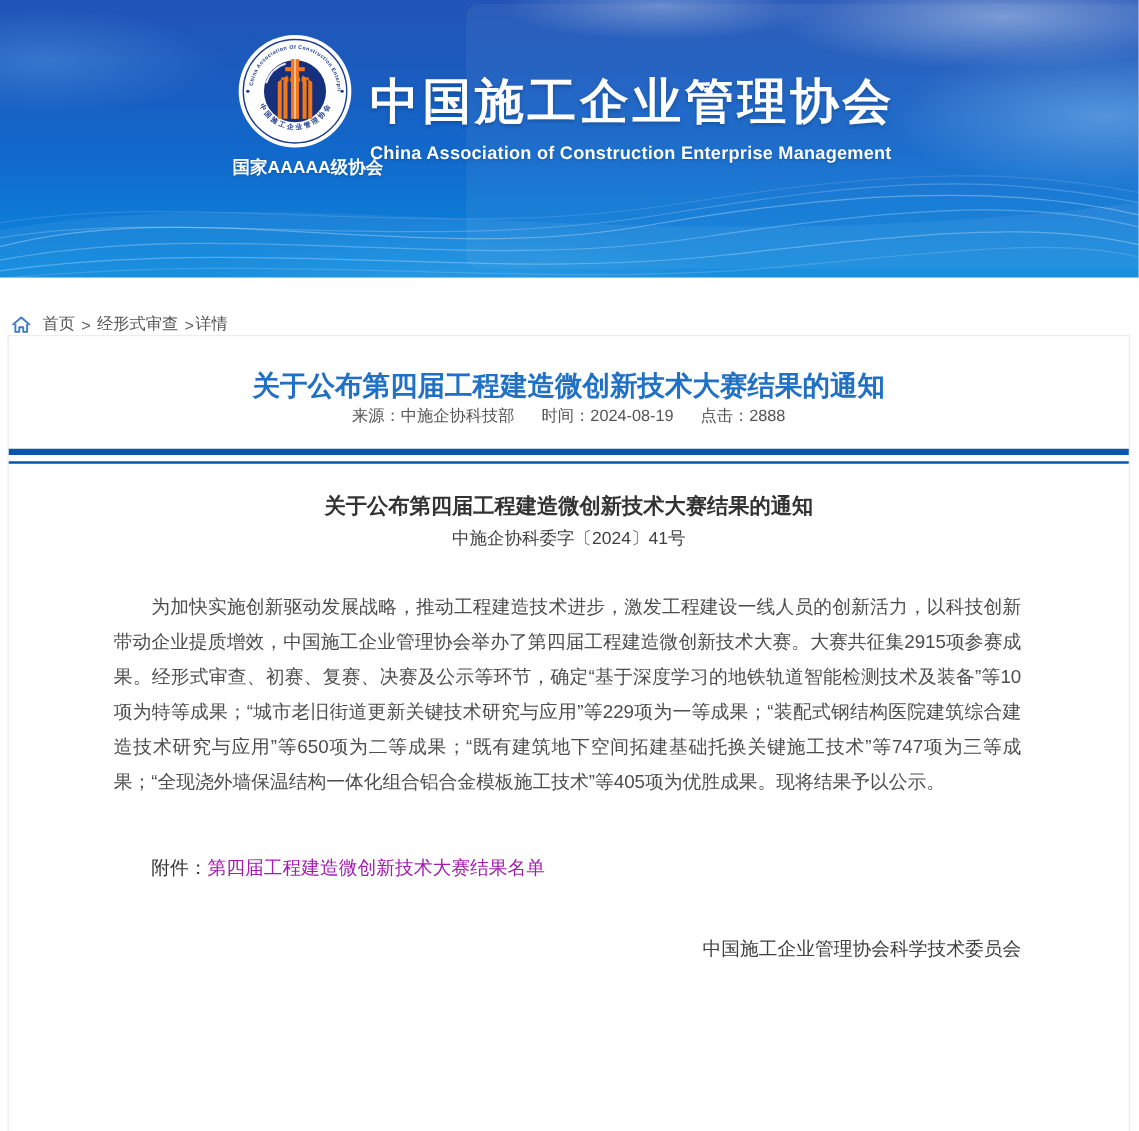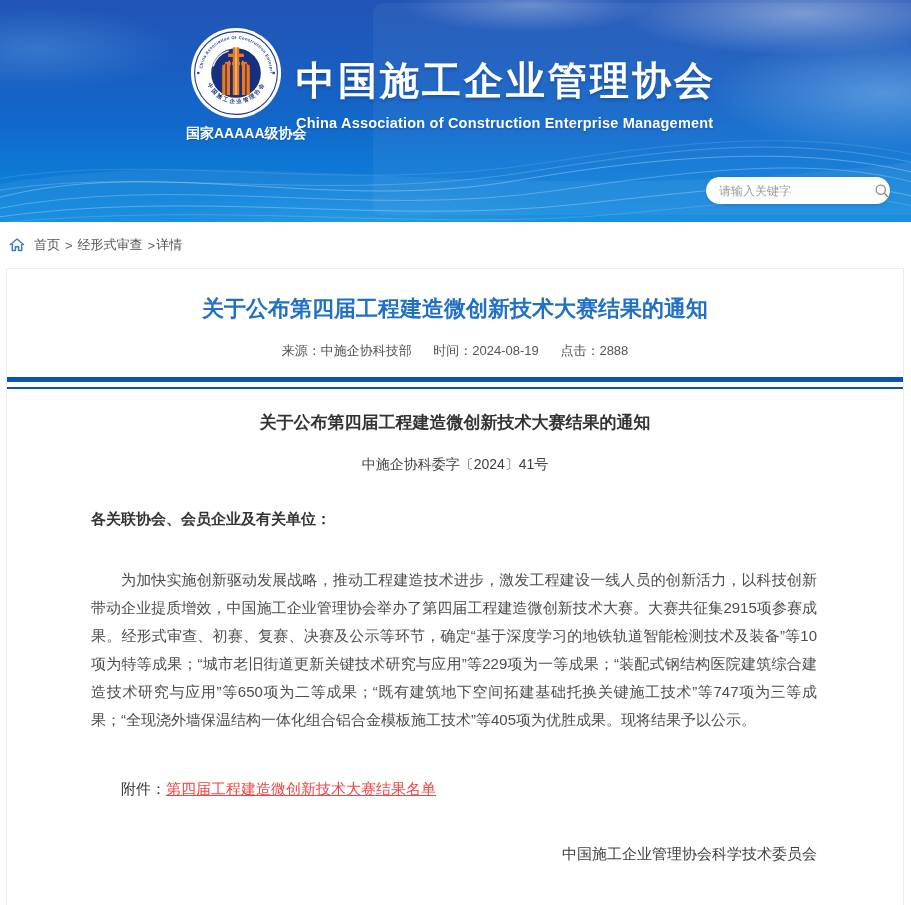--- a/index.html
+++ b/index.html
@@ -42,54 +42,54 @@
   }
   .search-bar input {
     flex:1; border:none; outline:none; font-size:12px; color:#333;
     background:transparent; font-family:inherit;
   }
   .search-bar input::placeholder { color:#9a9a9a; }
   .search-icon { width:16px; height:16px; flex:0 0 auto; cursor:pointer; }
 
   
   .breadcrumb {
-    height:46px; display:flex; align-items:center; padding-left:9px;
+    height:46px; display:flex; align-items:flex-end; padding-left:9px;
     font-size:13px; color:#555; background:#fff;
   }
   .home-icon { width:16px; height:16px; margin-right:9px; }
   .breadcrumb a { color:#555; text-decoration:none; cursor:pointer; }
   .crumb-sep { margin:0 5px; color:#666; }
   .crumb-sep.tight { margin-right:1px; }
 
   
   .content-box {
     margin:0 6px; width:898px; height:680px; background:#fff;
     border:1px solid #ececec; border-bottom:none;
   }
   .article-title {
     padding-top:25px; text-align:center; font-size:22px; line-height:30px;
     font-weight:bold; color:#2070c5;
   }
   .article-meta {
-    margin-top:18px; text-align:center; font-size:13px; line-height:18px; color:#555;
+    text-align:center; font-size:13px; line-height:18px; color:#555;
   }
   .article-meta .meta-item { margin:0 9px; }
   .rule-thick { margin-top:17px; height:5px; background:#0a56ad; }
   .rule-thin  { margin-top:5px;  height:2px; background:#0a56ad; }
 
   .doc-title  { margin-top:22px; text-align:center; font-size:17px; line-height:24px;
                 font-weight:bold; color:#333; }
-  .doc-number { margin-top:20px; text-align:center; font-size:14px; line-height:18px; color:#404040; }
+  .doc-number { margin-top:4px; text-align:center; font-size:14px; line-height:18px; color:#404040; }
 
   .doc-body { margin-top:32px; padding:0 86px 0 84px; font-size:15px; line-height:28px;
               color:#4d4d4d; text-align:justify; }
   .salutation { font-weight:bold; color:#333; }
   .para { text-indent:2em;margin-top:33px; }
   .attachment { margin-top:41px; text-indent:2em; color:#333; }
-  .attachment a { color:#ef4444; text-decoration:underline; cursor:pointer; }
+  .attachment a { color:#a21caf; cursor:pointer; }
   .sign { text-align:right; color:#404040; }
   .sign.committee { margin-top:37px; }
 </style>
 </head>
 <body>
 
 <div class="page">
 
   <header class="site-header">
     <div class="header-panel"></div>
@@ -138,27 +138,20 @@
           <line x1="5" y1="-16" x2="5" y2="24" stroke="#16307d" stroke-width="1.4"></line>
         </svg>
         <div class="badge">国家AAAAA级协会</div>
       </div>
       <div class="org-names">
         <div class="org-cn">中国施工企业管理协会</div>
         <div class="org-en">China Association of Construction Enterprise Management</div>
       </div>
     </div>
 
-    <div class="search-bar">
-      <input type="text" placeholder="请输入关键字" style="">
-      <svg class="search-icon" viewBox="0 0 16 16">
-        <circle cx="6.8" cy="6.8" r="4.6" fill="none" stroke="#8a8a8a" stroke-width="1.3"></circle>
-        <line x1="10.3" y1="10.3" x2="14" y2="14" stroke="#8a8a8a" stroke-width="1.3"></line>
-      </svg>
-    </div>
   </header>
 
   <nav class="breadcrumb">
     <svg class="home-icon" viewBox="0 0 16 16">
       <path d="M1.5 7.5 L8 2 L14.5 7.5" fill="none" stroke="#3c79c9" stroke-width="1.5" stroke-linecap="round" stroke-linejoin="round"></path>
       <path d="M3.3 7 V13.5 H6.4 V9.8 H9.6 V13.5 H12.7 V7" fill="none" stroke="#3c79c9" stroke-width="1.5" stroke-linejoin="round"></path>
     </svg>
     <a>首页</a>
     <span class="crumb-sep">&gt;</span>
     <a>经形式审查</a>
@@ -173,21 +166,20 @@
       <span class="meta-item">时间：2024-08-19</span>
       <span class="meta-item">点击：2888</span>
     </div>
     <div class="rule-thick"></div>
     <div class="rule-thin"></div>
 
     <h2 class="doc-title">关于公布第四届工程建造微创新技术大赛结果的通知</h2>
     <div class="doc-number">中施企协科委字〔2024〕41号</div>
 
     <div class="doc-body">
-      <p class="salutation">各关联协会、会员企业及有关单位：</p>
       <p class="para">为加快实施创新驱动发展战略，推动工程建造技术进步，激发工程建设一线人员的创新活力，以科技创新带动企业提质增效，中国施工企业管理协会举办了第四届工程建造微创新技术大赛。大赛共征集2915项参赛成果。经形式审查、初赛、复赛、决赛及公示等环节，确定“基于深度学习的地铁轨道智能检测技术及装备”等10项为特等成果；“城市老旧街道更新关键技术研究与应用”等229项为一等成果；“装配式钢结构医院建筑综合建造技术研究与应用”等650项为二等成果；“既有建筑地下空间拓建基础托换关键施工技术”等747项为三等成果；“全现浇外墙保温结构一体化组合铝合金模板施工技术”等405项为优胜成果。现将结果予以公示。</p>
       <p class="attachment">
         <span>附件：</span><a>第四届工程建造微创新技术大赛结果名单</a>
       </p>
       <div class="sign committee">中国施工企业管理协会科学技术委员会</div>
 
     </div>
   </main>
 
 </div>

